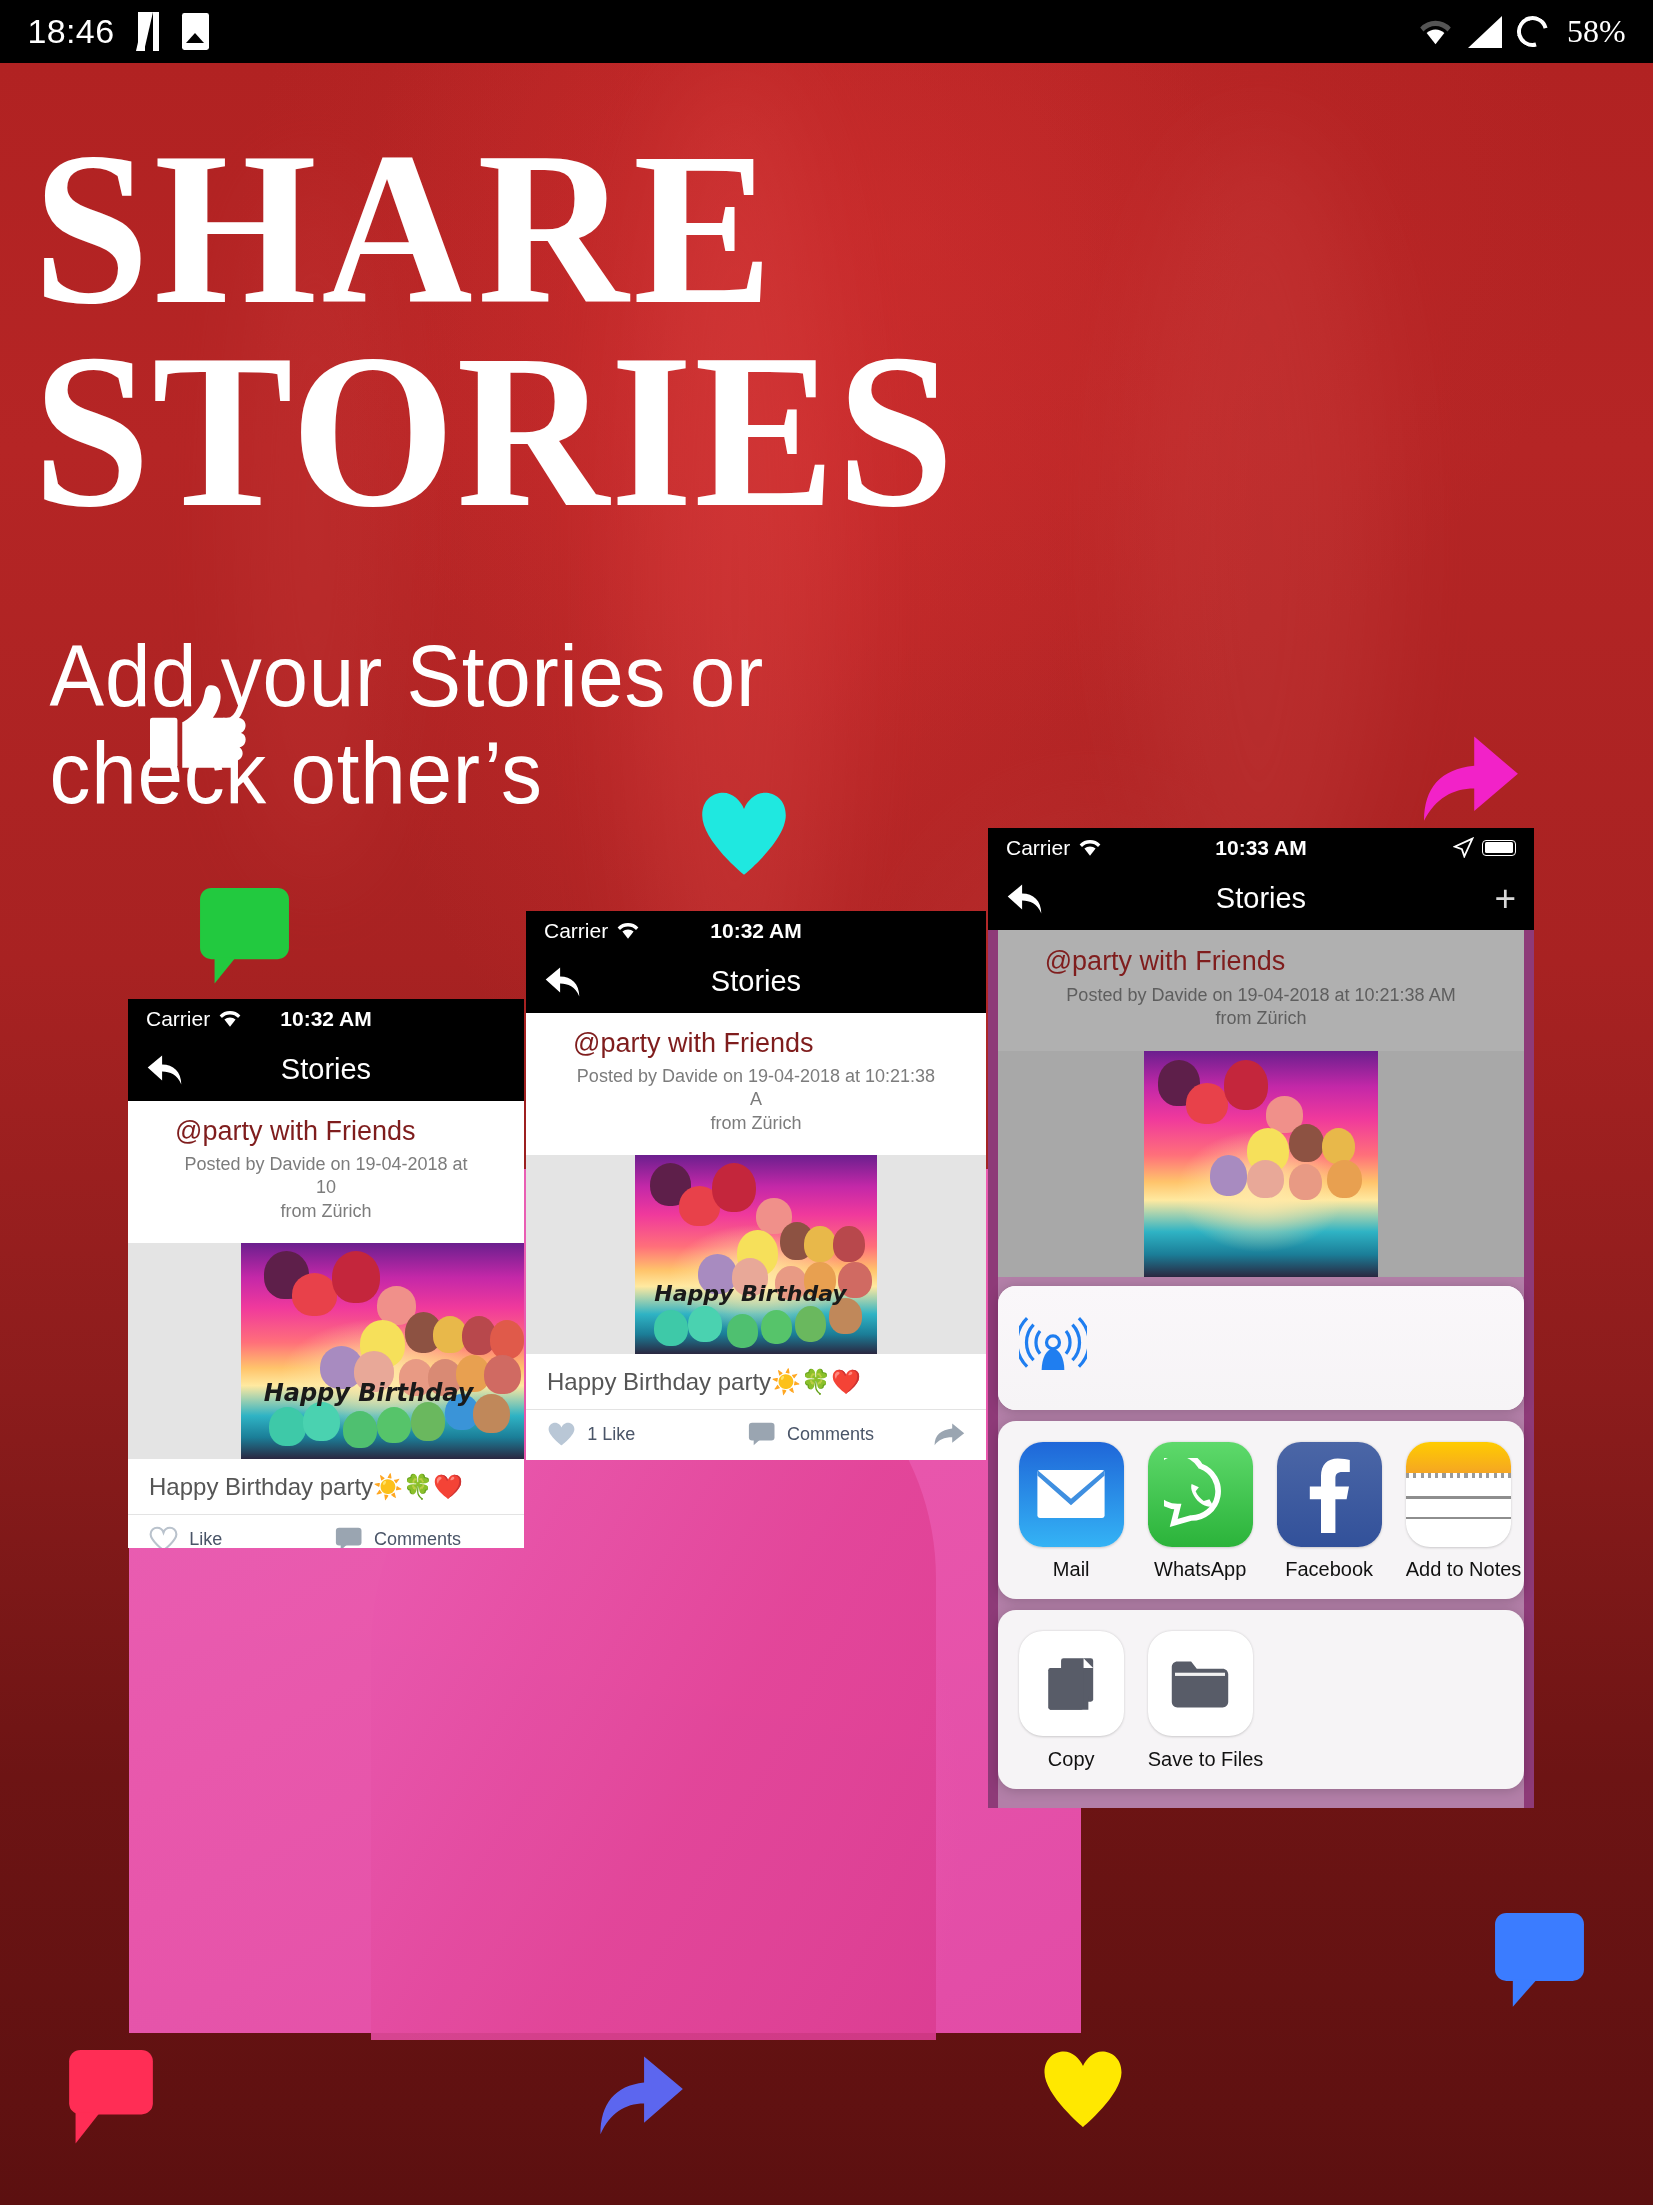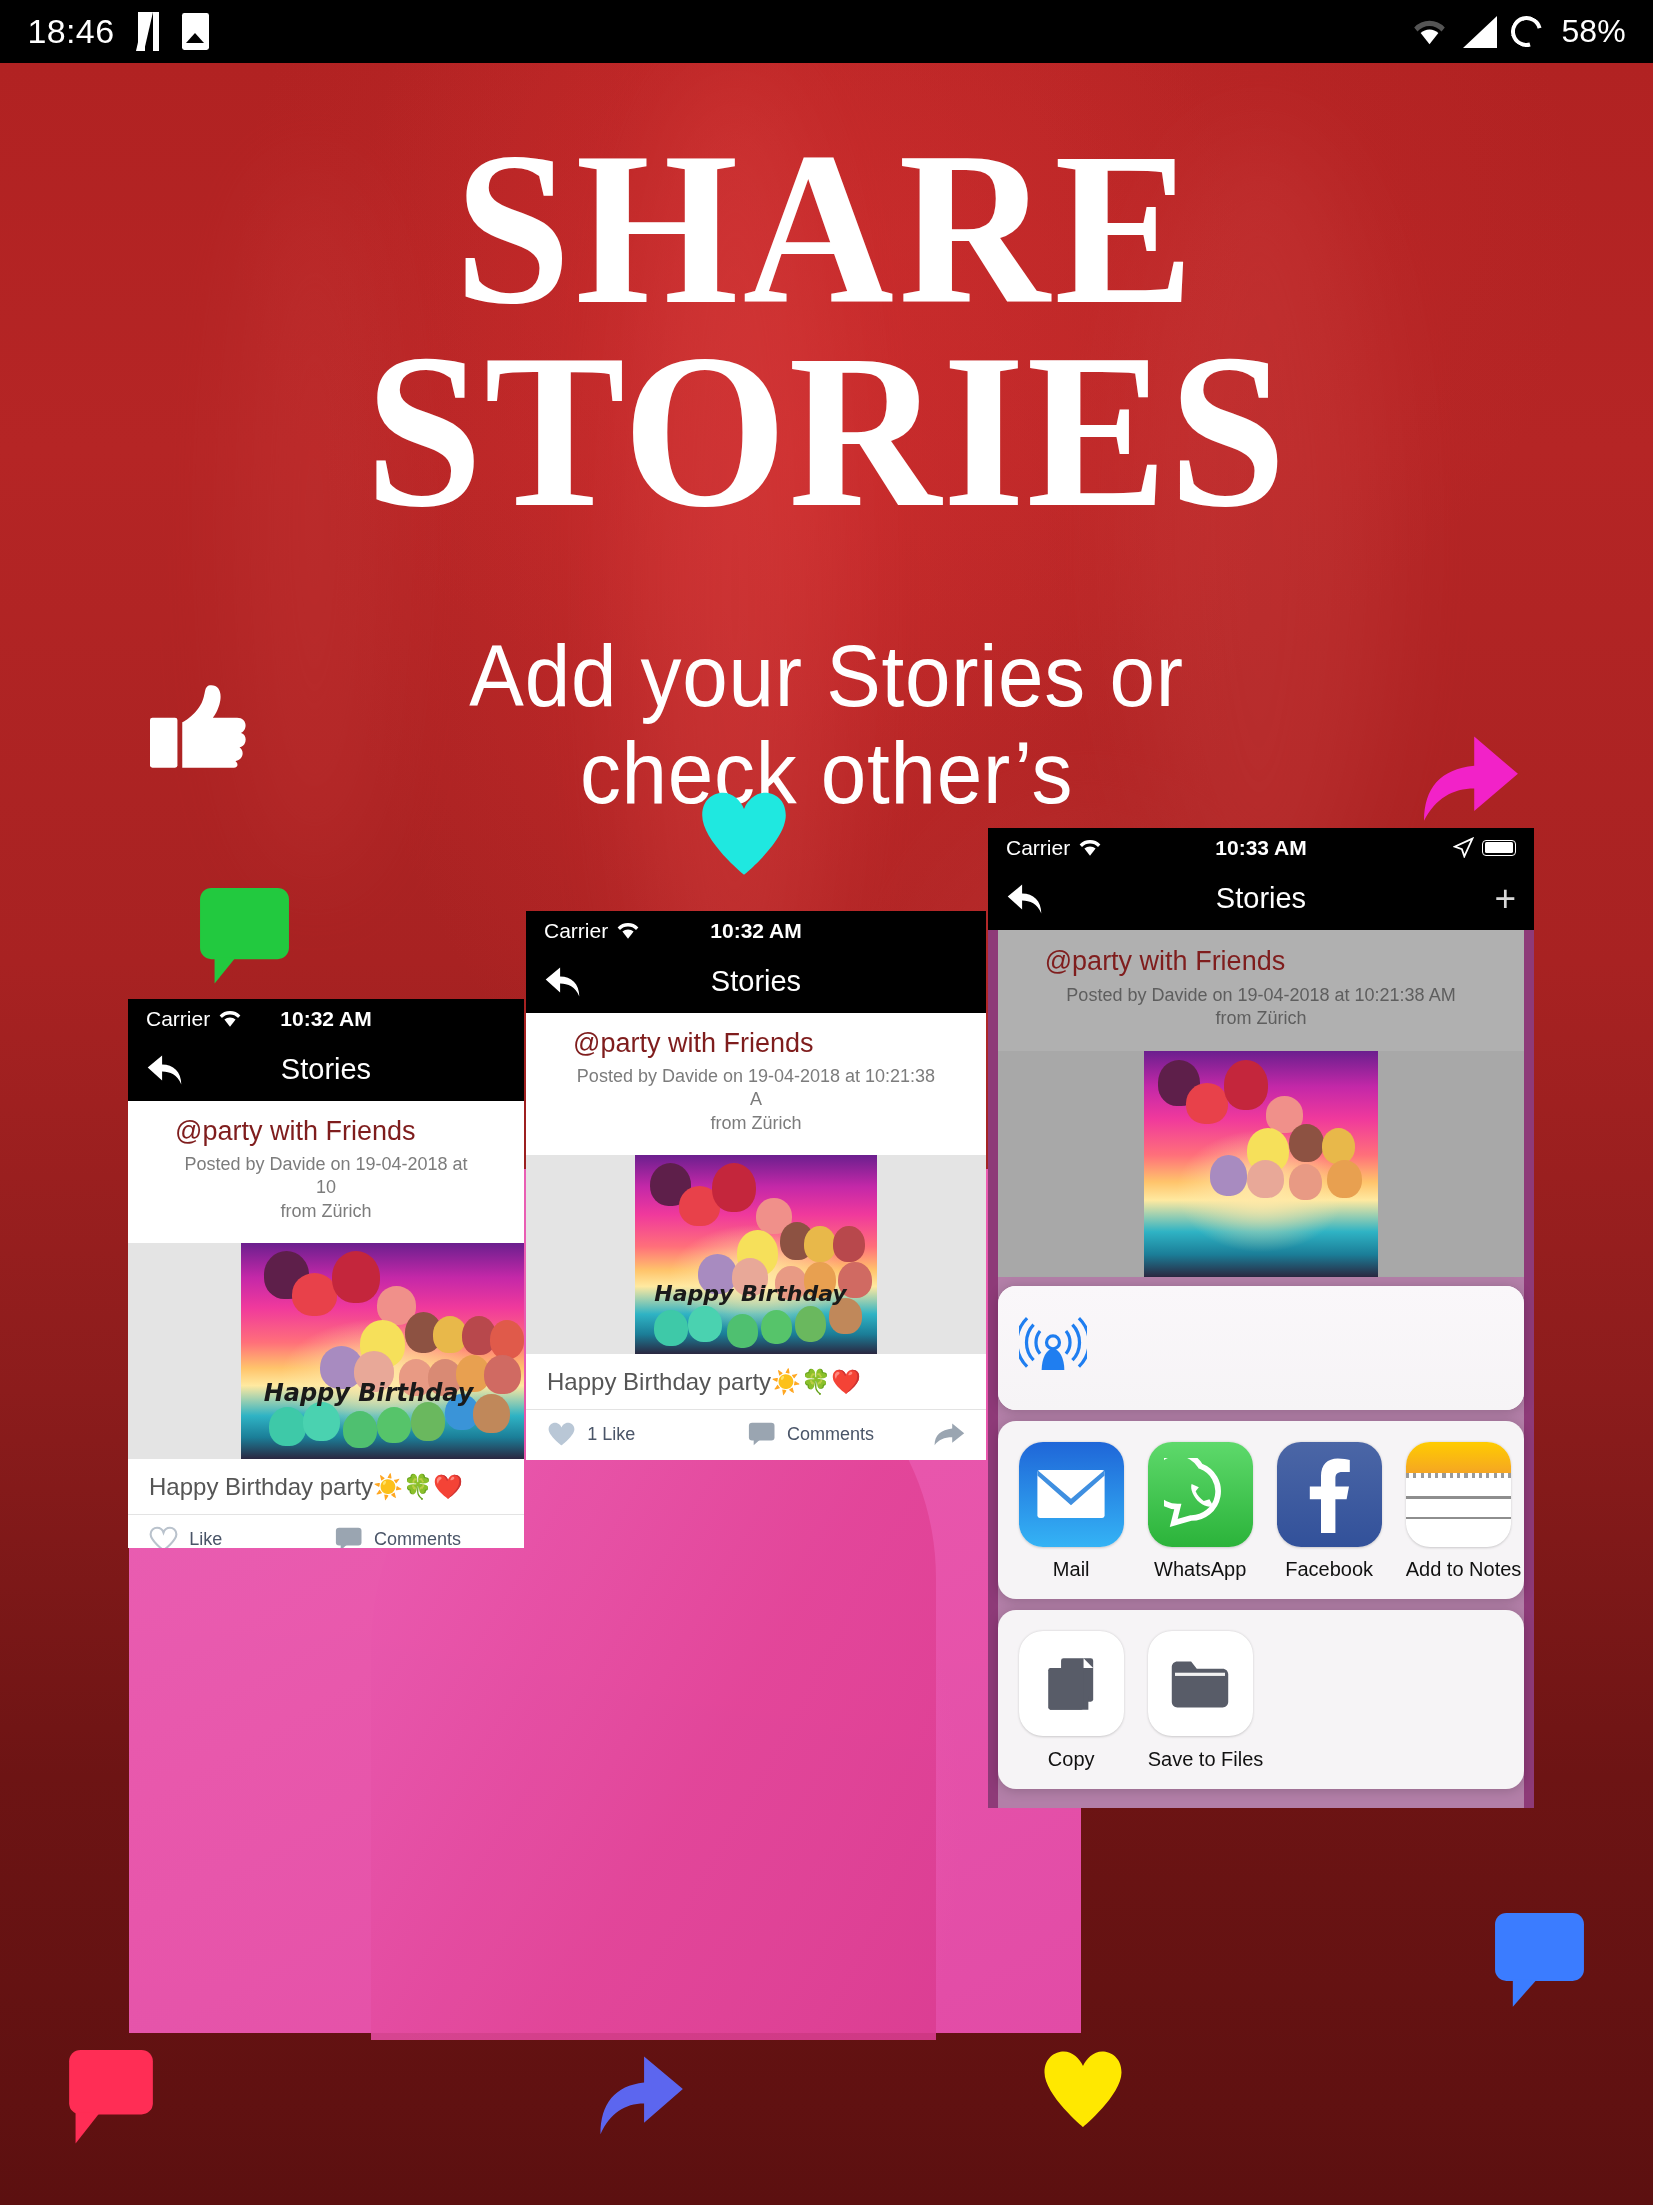--- a/index.html
+++ b/index.html
@@ -9,21 +9,21 @@
   
   #statusbar{
     position:absolute; left:0; top:0; width:1653px; height:63px;
     background:#000; color:#fff; display:flex; align-items:center;
     padding:0 27.4px; z-index:60;
   }
   #sb-time{ font-size:34px; letter-spacing:0.4px; font-weight:400; }
   #sb-left-icons{ display:flex; align-items:center; gap:22.6px; margin-left:24px; }
   #sb-spacer{ flex:1; }
   #sb-right{ display:flex; align-items:center; gap:14.5px; }
-  #sb-batt-text{ font-size:32px; margin-left:4.8px; }
+  #sb-batt-text{ font-size:32px; margin-left:4.8px;font-family:Liberation Serif, serif; }
 
   .netflix-n{
     width:21px; height:39px; position:relative; display:inline-block;
   }
   .netflix-n:before,.netflix-n:after{
     content:""; position:absolute; top:0; width:6.5px; height:39px; background:#fff;
   }
   .netflix-n:before{ left:0; } .netflix-n:after{ right:0; }
   .netflix-n i{ position:absolute; left:6.5px; top:0; width:8px; height:39px;
     background:#fff; transform:skewX(-13deg); transform-origin:top left; }
@@ -75,21 +75,21 @@
     opacity:.75;
   }
   #shirt .shoulder{
     position:absolute; left:242px; top:161px; width:565px; height:710px;
     background:linear-gradient(120deg,#f163bd 0%, #e8479f 60%, #e23f98 100%);
     border-radius:60% 40% 0 0 / 45% 35% 0 0;
     opacity:.9;
   }
 
   
-  #hero{ position:absolute; left:0; top:129px; width:1653px; text-align:center; z-index:20; }
+  #hero{ position:absolute; left:0; top:129px; width:1653px; z-index:20; }
   #hero h1{
     font-family:"Liberation Serif", serif;
     font-weight:700; color:#fff; font-size:218px; line-height:.92;
     letter-spacing:4.8px; transform:scaleX(.96);
   }
   #hero h1 .l2{ display:block; font-size:220px; letter-spacing:1.6px; }
   #hero h2{
     margin-top:95px; color:#fff; font-weight:400;
     font-size:87px; line-height:1.12; letter-spacing:0.8px;
     transform:scaleX(.94);

